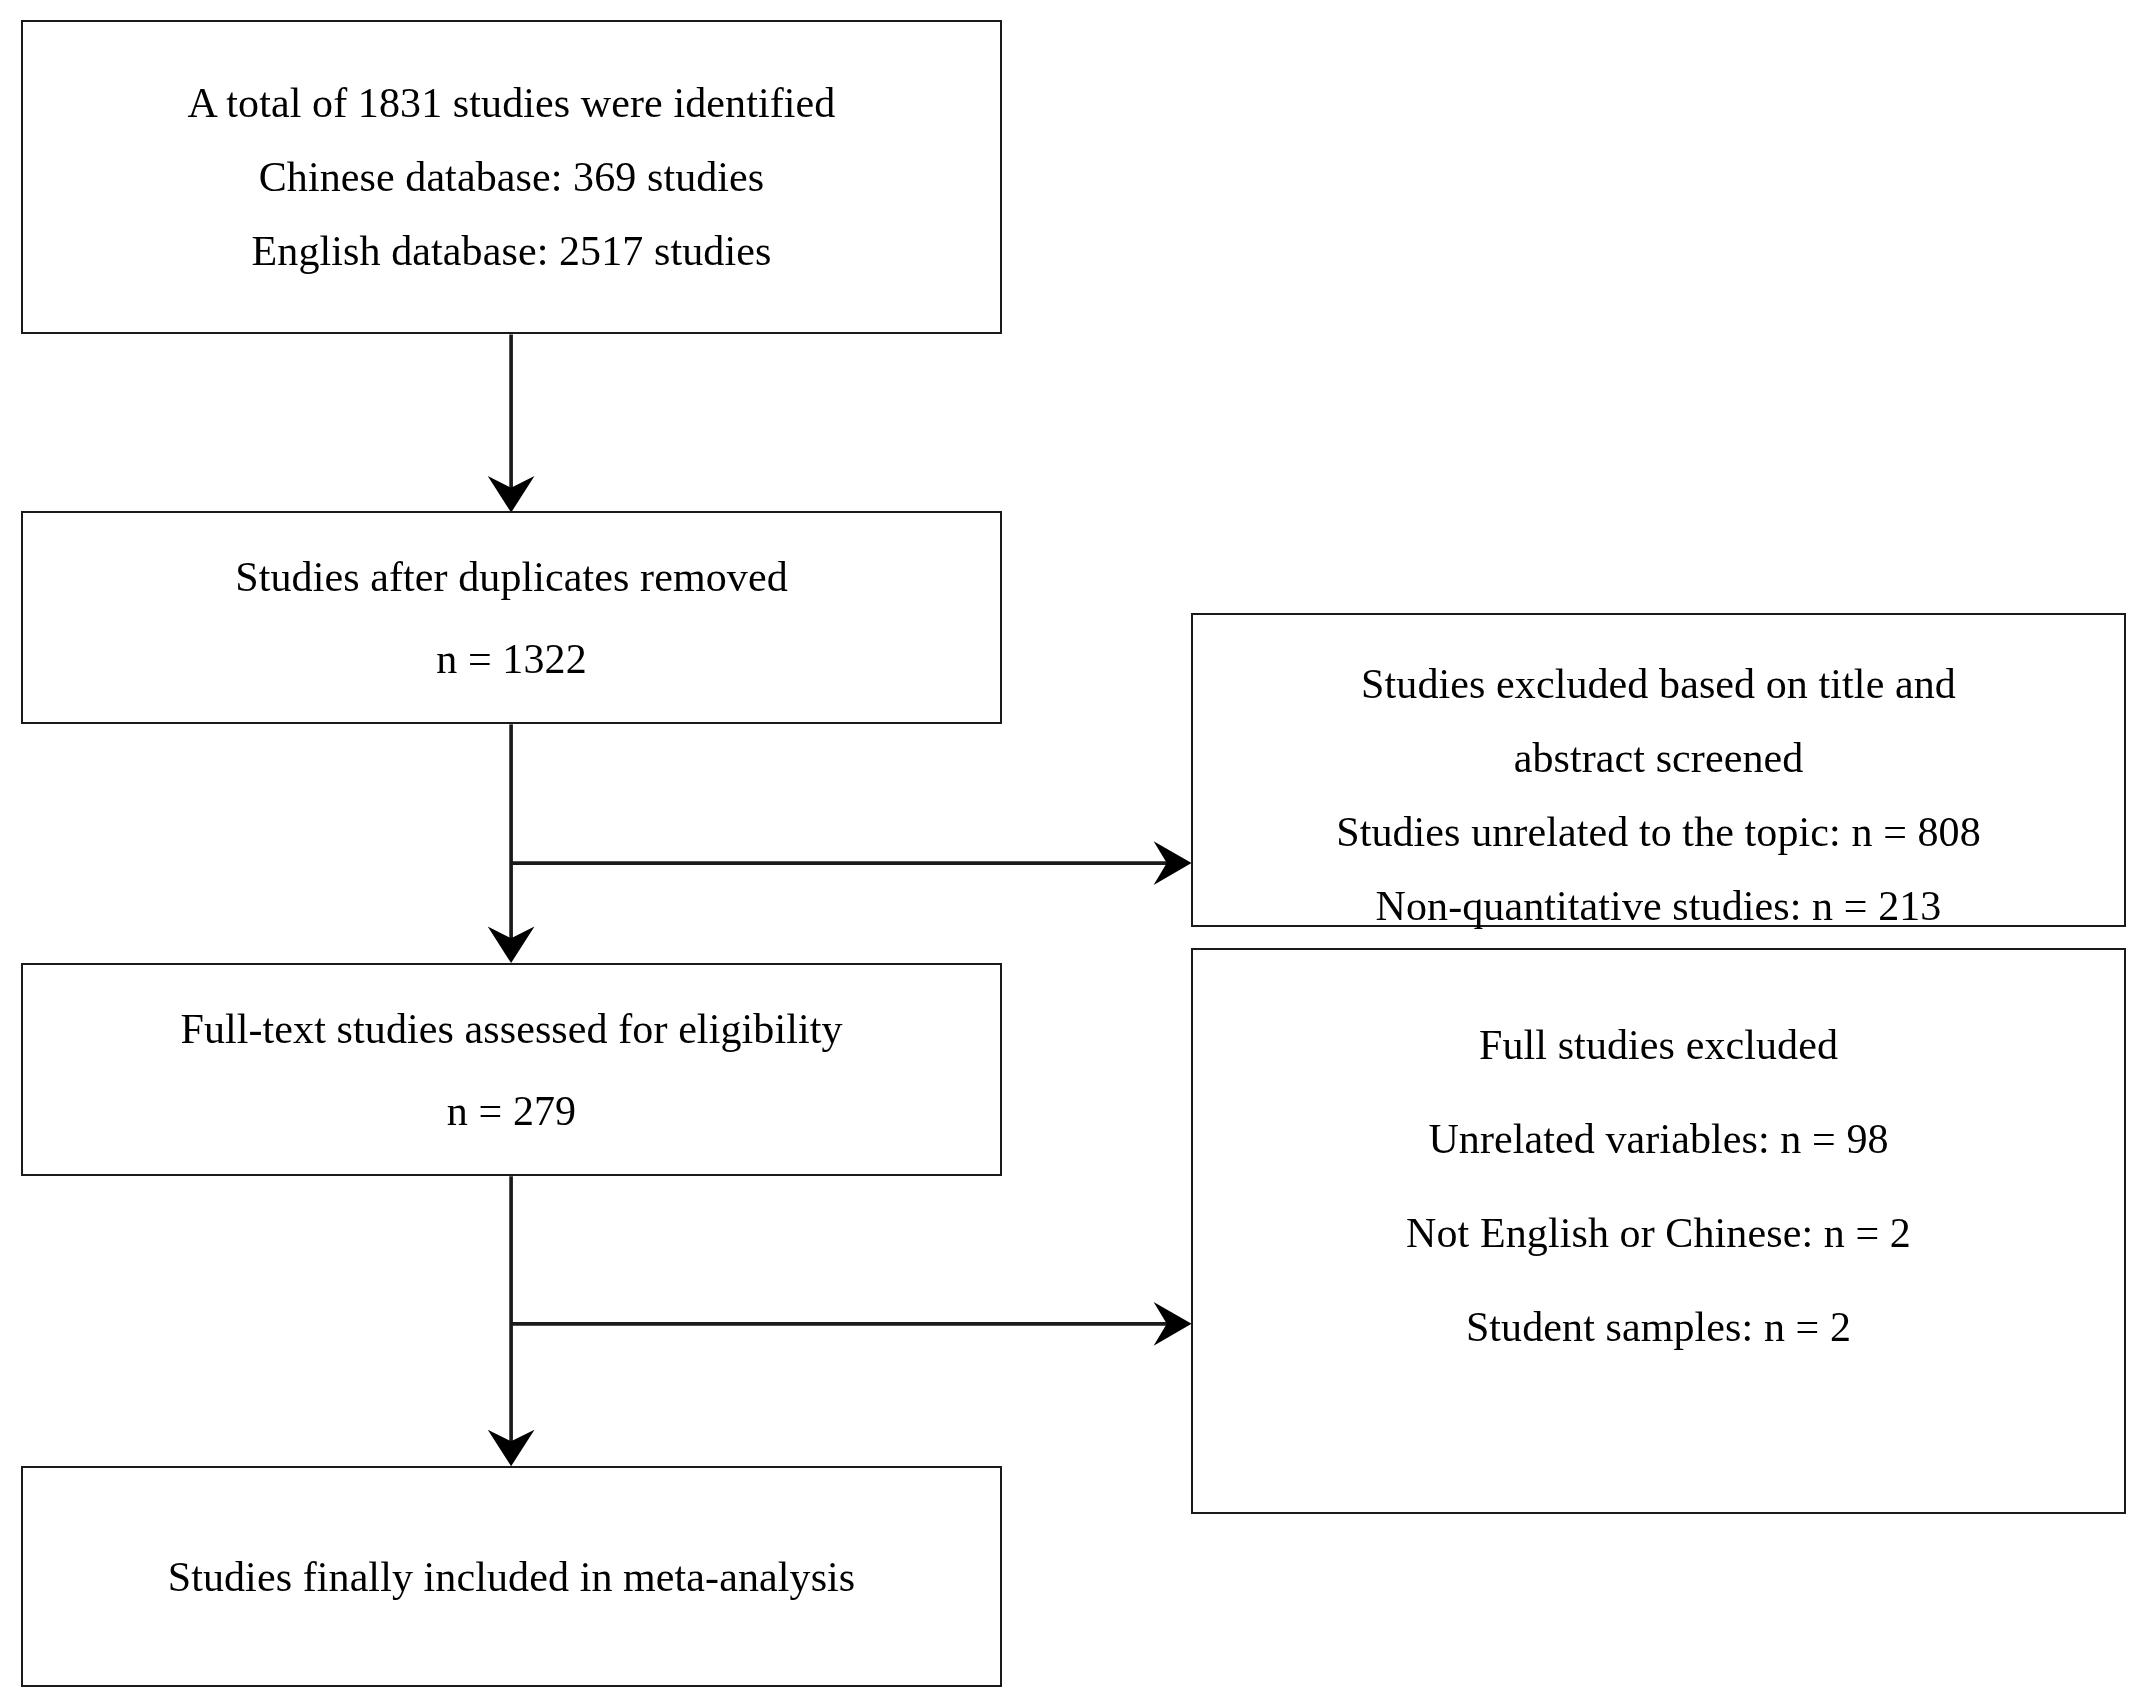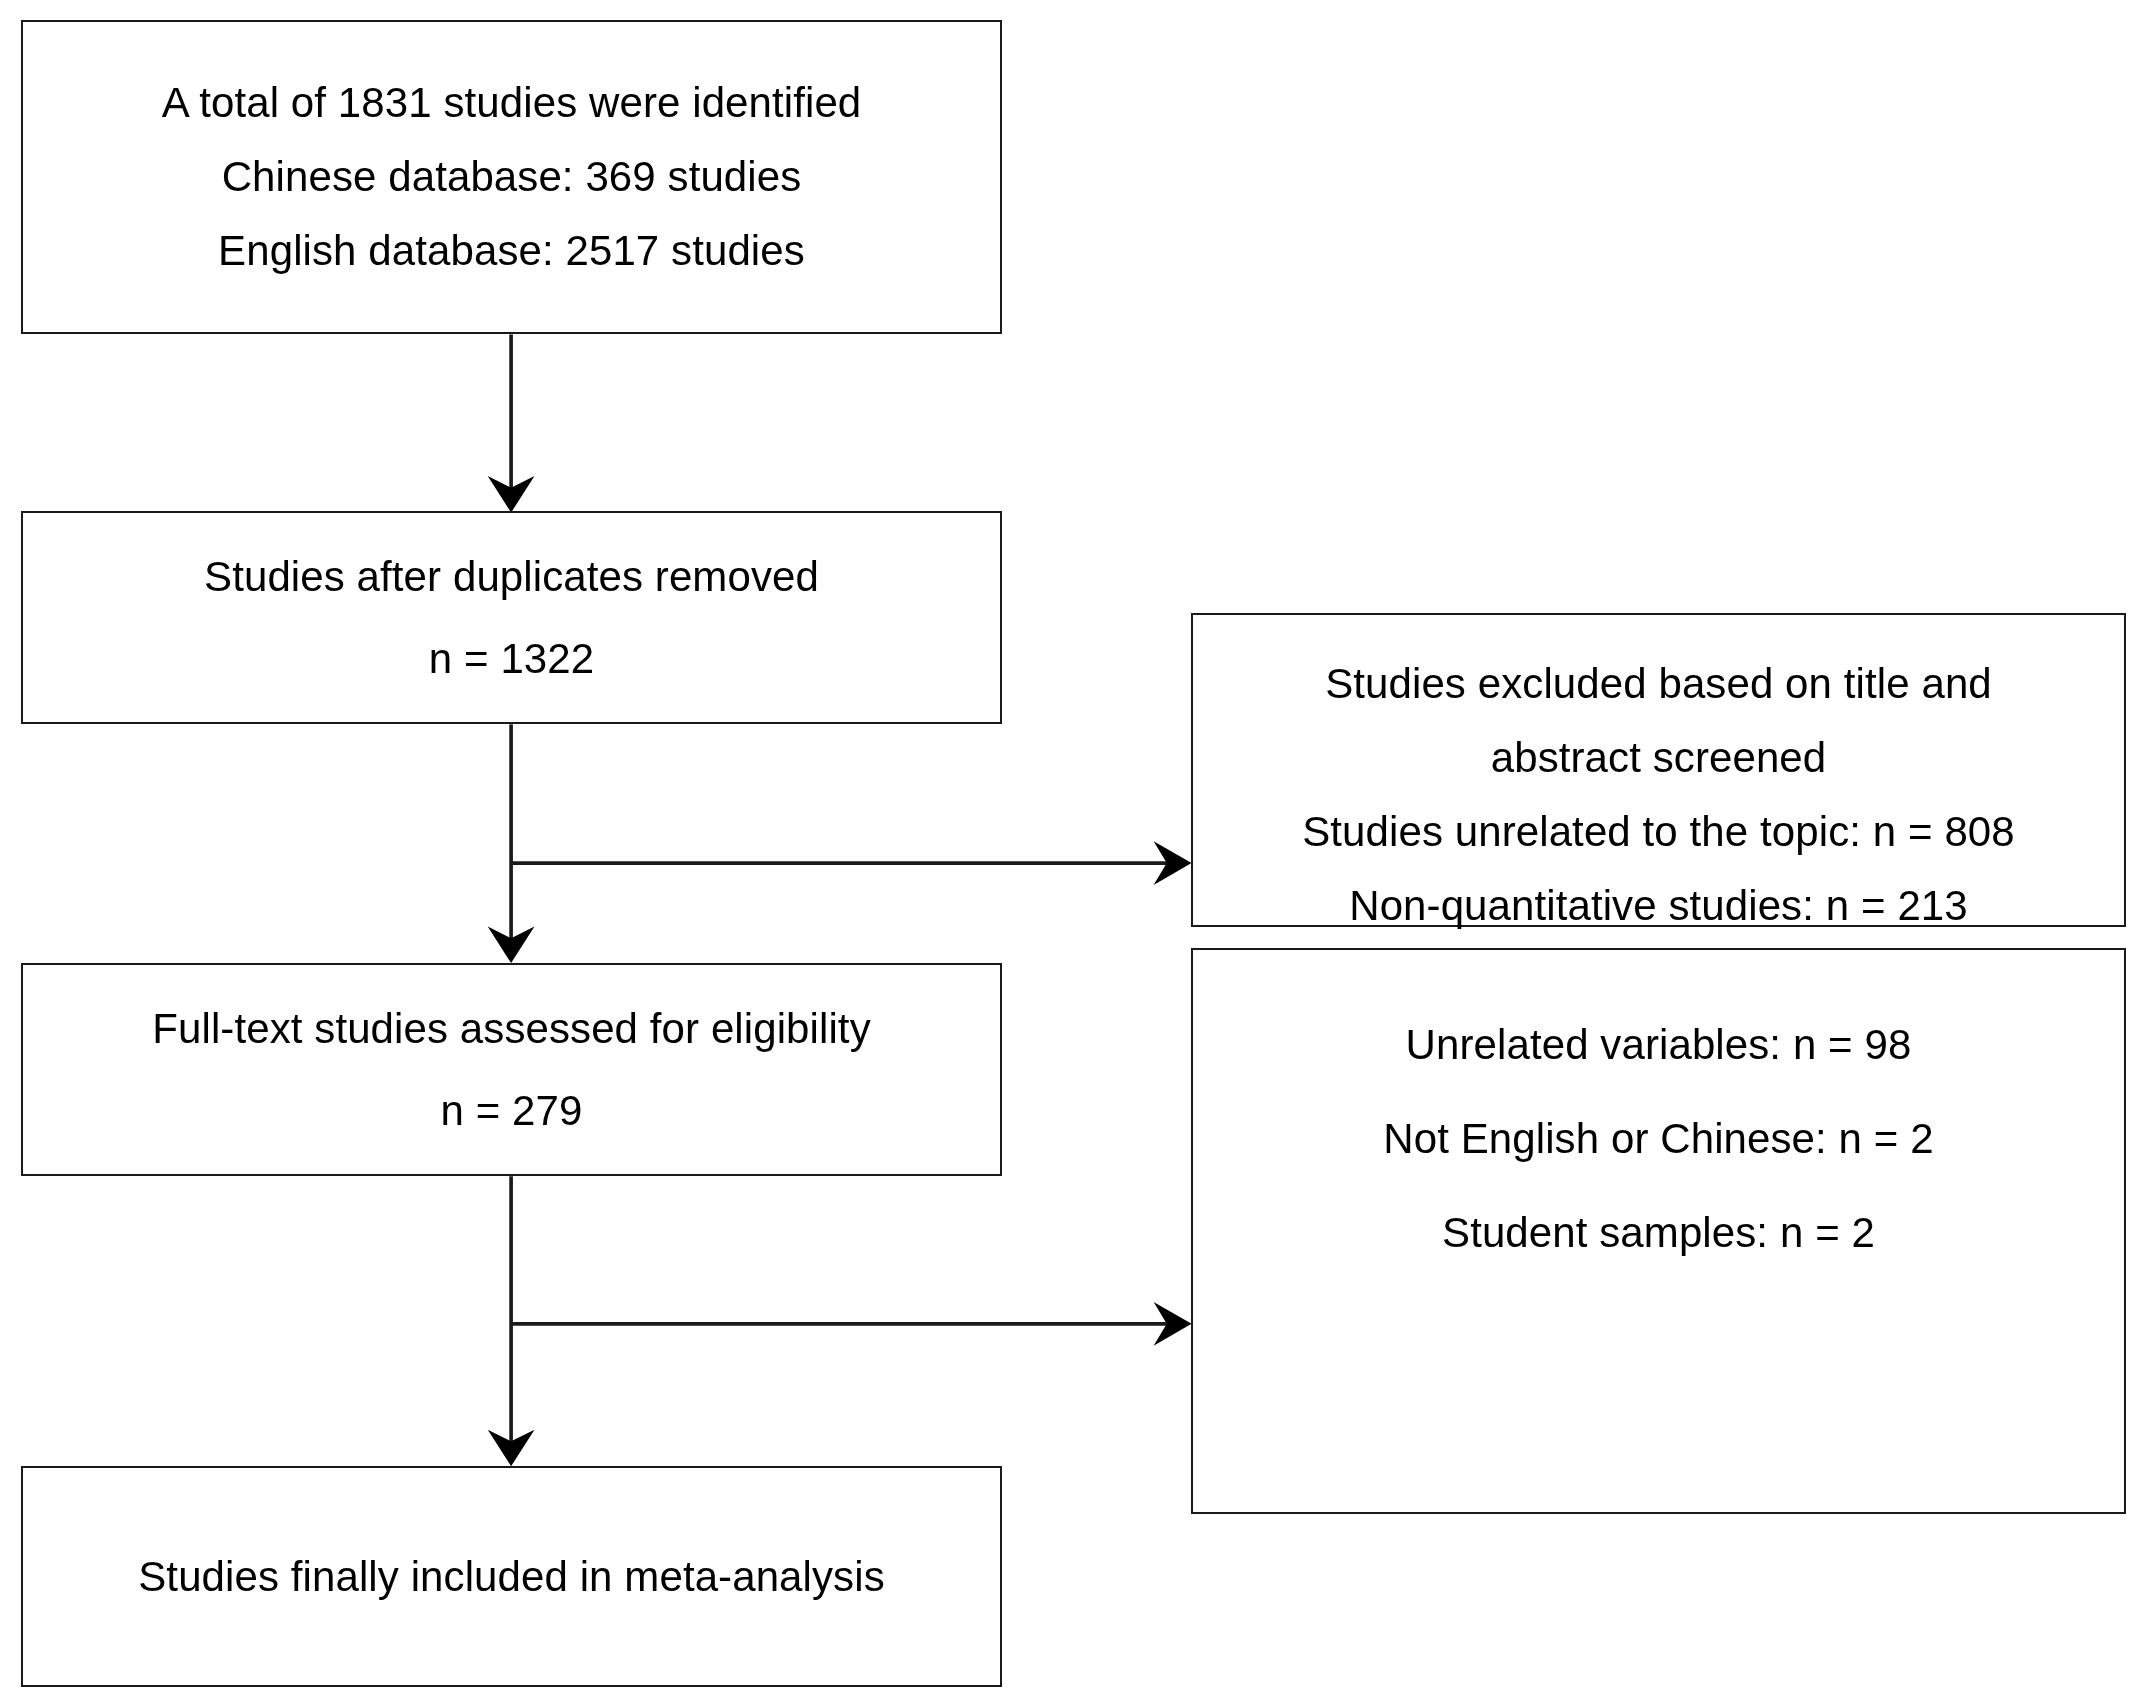--- a/index.html
+++ b/index.html
@@ -6,21 +6,21 @@
   html, body {
     margin: 0;
     padding: 0;
     background: #ffffff;
   }
   #canvas {
     position: relative;
     width: 2151px;
     height: 1705px;
     background: #ffffff;
-    font-family: Liberation Sans, sans-serif;
+    font-family: Liberation Serif, serif;
     color: #000000;
     overflow: hidden;
   }
   .flow-box {
     position: absolute;
     box-sizing: border-box;
     border: 2.9px solid #1a1a1a;
     background: #ffffff;
     display: flex;
     flex-direction: column;
@@ -143,19 +143,20 @@
 
   <div class="flow-box" id="box-excluded-title">
     <span class="line">Studies excluded based on title and</span>
     <span class="line">abstract screened</span>
     <span class="line">Studies unrelated to the topic: n = 808</span>
     <span class="line">Non-quantitative studies: n = 213</span>
     <span class="line">Not core journal studies: n = 22</span>
   </div>
 
   <div class="flow-box" id="box-excluded-full">
+    <span class="line">Full studies excluded</span>
     <span class="line">Unrelated variables: n = 98</span>
     <span class="line">Not English or Chinese: n = 2</span>
     <span class="line">Student samples: n = 2</span>
   </div>
 
 </div>
 
 
 </body></html>

